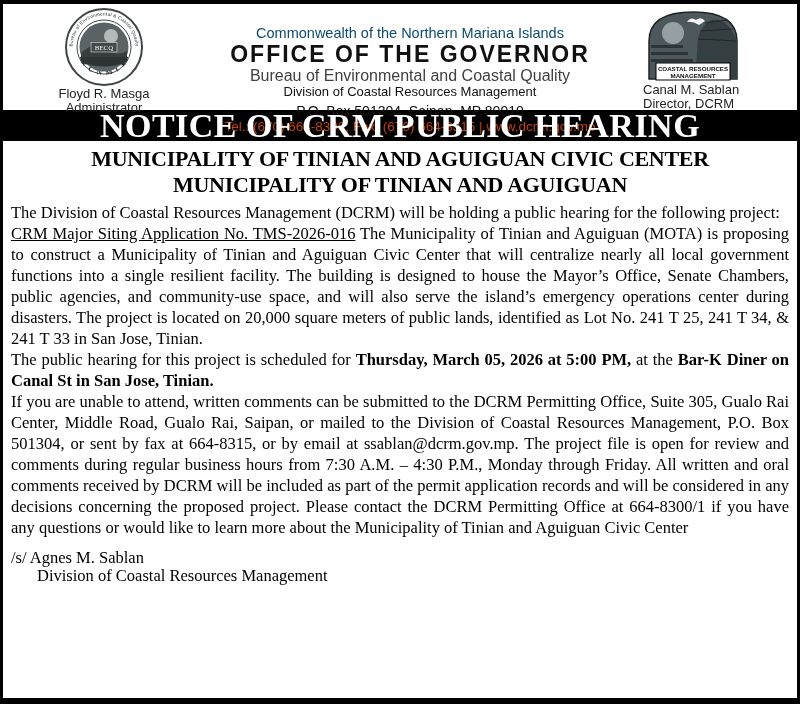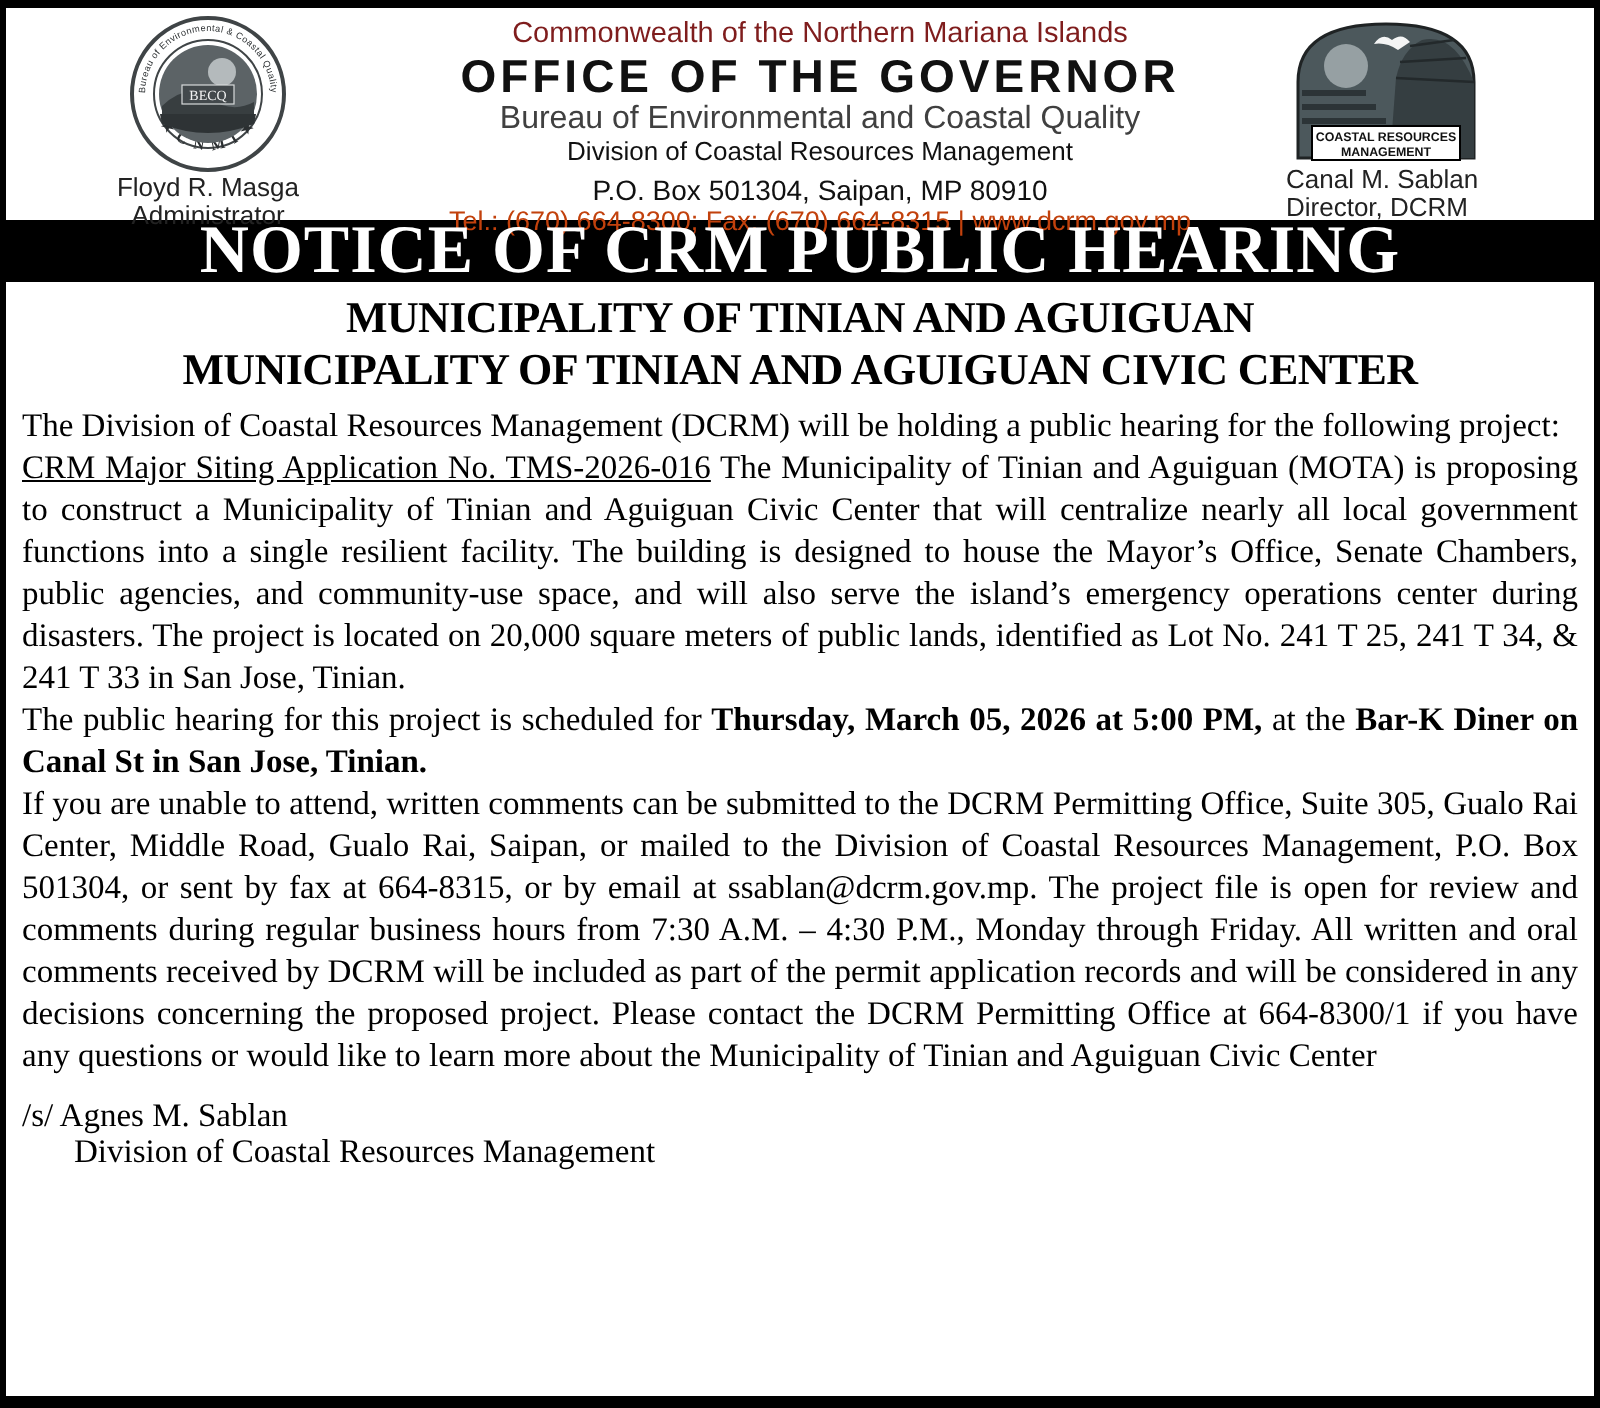--- a/index.html
+++ b/index.html
@@ -23,21 +23,21 @@
   }
   .header-left { width: 190px; text-align: center; }
   .header-center { flex: 1; text-align: center; font-family: "Liberation Sans", sans-serif; padding-top: 2px; }
   .header-right { width: 160px; text-align: left; padding-left: 10px; }
   .seal-svg { display: block; margin: 0 auto; }
   .logo-svg { display: block; margin-left: 12px; }
   .sig-name {
     font-family: "Liberation Sans", sans-serif;
     font-size: 13px; line-height: 14px; color: #222;
   }
-  .hc-line1 { font-size: 14.5px; line-height: 17px; color: #7f1d1d; }
+  .hc-line1 { font-size: 14.5px; line-height: 17px; color: #0c4a6e; margin-top: 16px; }
   .hc-line2 { font-size: 23px; line-height: 25px; font-weight: bold; letter-spacing: 2px; color: #111; }
   .hc-line3 { font-size: 16px; line-height: 18px; color: #404040; }
   .hc-line4 { font-size: 13px; line-height: 14px; color: #111; }
   .hc-line5 { font-size: 14px; line-height: 15px; margin-top: 5px; color: #111; }
   .hc-line6 { font-size: 13.5px; line-height: 15px; color: #c2410c; }
   
   .banner {
     height: 31px;
     background: #000;
     color: #fff;
@@ -132,22 +132,22 @@
       <div class="sig-name" style="margin-left:12px;">Canal M. Sablan</div>
       <div class="sig-name" style="margin-left:12px;">Director, DCRM</div>
     </div>
   </div>
 
   <div class="banner">
     <span>NOTICE OF CRM PUBLIC HEARING</span>
   </div>
 
   <div class="subhead">
+    <div>MUNICIPALITY OF TINIAN AND AGUIGUAN CIVIC CENTER</div>
     <div>MUNICIPALITY OF TINIAN AND AGUIGUAN</div>
-    <div>MUNICIPALITY OF TINIAN AND AGUIGUAN CIVIC CENTER</div>
   </div>
 
   <div class="doc-body">
 
     <p class="p-intro">
       <span>The Division of Coastal Resources Management (DCRM) will be holding a public hearing for the following project:</span>
     </p>
 
     <p class="p-app">
       <span class="u">CRM Major Siting Application No. TMS-2026-016</span><span> The Municipality of Tinian and Aguiguan  (MOTA) is proposing to construct a Municipality of Tinian and Aguiguan Civic Center that will centralize nearly all local government functions into a single resilient facility. The building is designed to house the Mayor’s Office, Senate Chambers, public agencies, and community-use space, and will also serve the island’s emergency operations center during disasters.  The project is located on 20,000 square meters of public lands, identified as Lot No. 241 T 25, 241 T 34, &amp; 241 T 33 in San Jose, Tinian.</span>

